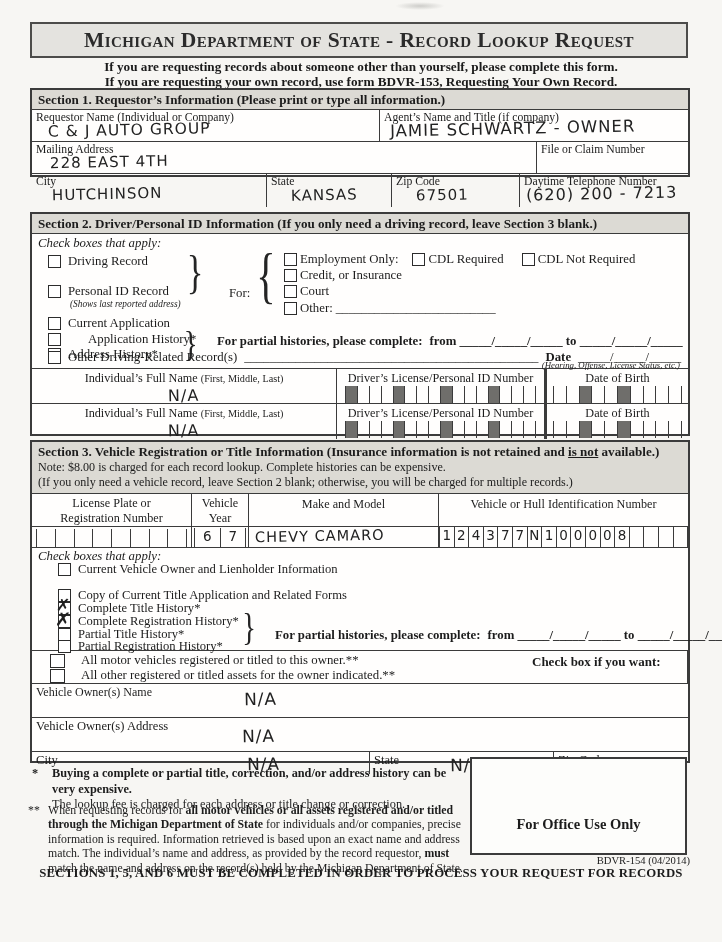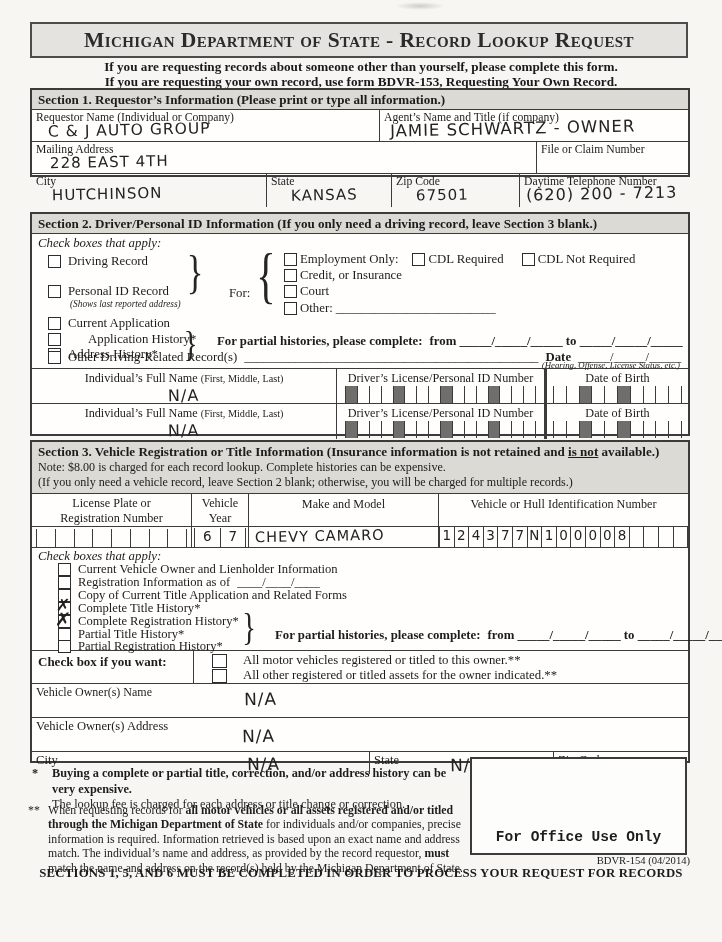--- a/index.html
+++ b/index.html
@@ -50,21 +50,21 @@
   
   .s3headwrap{background:#dcdad4;border-bottom:1.8px solid #3b3b3b;padding:2px 6px 3px;}
   .s3h1{font-size:13.1px;white-space:nowrap;}
   .s3h1 .mainpart{font-weight:bold;}
   .s3h1 .u{text-decoration:underline;}
   .s3note{font-size:12.1px;white-space:nowrap;}
   .s3trow{display:flex;box-sizing:border-box;}
   .footnote{position:absolute;font-size:12.3px;}
   .officebox{position:absolute;left:470px;top:757px;width:217px;height:98px;background:#fdfdfb;
              border:2px solid #3b3b3b;box-sizing:border-box;}
-  .officelabel{position:absolute;left:0;right:0;bottom:8px;text-align:center;font-weight:bold;font-size:14.5px;font-family:Liberation Mono, monospace;}
+  .officelabel{position:absolute;left:0;right:0;bottom:20px;text-align:center;font-weight:bold;font-size:14.5px;}
   .formnum{position:absolute;right:32px;top:855px;font-size:10.6px;}
   .bigfooter{position:absolute;left:0;top:866px;width:722px;text-align:center;font-weight:bold;
              font-size:12.8px;letter-spacing:.2px;}
 </style>
 </head>
 <body>
 
 <div class="page">
   <div class="smudge"></div>
 
@@ -359,27 +359,20 @@
     </div>
 
     <div style="position:relative;height:102px;border-bottom:1.8px solid #3b3b3b;">
       <div class="ck ital" style="left:6px;top:1px;">Check boxes that apply:</div>
       <div class="ck" style="left:26px;top:14px;font-size:12.6px;">
         <span class="cb">
             <i class="mark"></i>
           </span>
         <span>Current Vehicle Owner and Lienholder Information</span>
       </div>
-      <div class="ck" style="left:26px;top:27px;font-size:12.6px;">
-        <span class="cb">
-            <i class="mark"></i>
-          </span>
-        <span>Registration Information as of</span>
-        <span class="blank">____/____/____</span>
-      </div>
       <div class="ck" style="left:26px;top:40px;font-size:12.6px;">
         <span class="cb">
             <i class="mark"></i>
           </span>
         <span>Copy of Current Title Application and Related Forms</span>
       </div>
       <div class="ck" style="left:26px;top:53px;font-size:12.6px;">
         <span class="cb">
             <i class="mark">✗</i>
           </span>
@@ -404,35 +397,35 @@
         <span>Partial Registration History*</span>
       </div>
       <div class="brace" style="left:208px;top:60px;font-size:38px;transform:scaleX(.75);">}</div>
       <div class="ck" style="left:243px;top:80px;">
         <span class="boldtxt">For partial histories, please complete:</span>
         <span class="boldtxt blank">from _____/_____/_____    to _____/_____/_____</span>
       </div>
     </div>
 
     <div style="position:relative;height:32px;border-bottom:1.8px solid #3b3b3b;display:flex;">
-      <div style="width:162px;border-right:1.6px solid #3b3b3b;box-sizing:border-box;font-weight:bold;font-size:13px;padding:3px 0 0 6px;">Check box if you want:</div>
       <div style="position:relative;flex:1;">
         <div class="ck" style="left:18px;top:2px;gap:16px;font-size:12.8px;">
           <span class="cb" style="width:13px;height:12px;">
               <i class="mark"></i>
             </span>
           <span>All motor vehicles registered or titled to this owner.**</span>
         </div>
         <div class="ck" style="left:18px;top:17px;gap:16px;font-size:12.8px;">
           <span class="cb" style="width:13px;height:12px;">
               <i class="mark"></i>
             </span>
           <span>All other registered or titled assets for the owner indicated.**</span>
         </div>
       </div>
+      <div style="width:162px;border-right:1.6px solid #3b3b3b;box-sizing:border-box;font-weight:bold;font-size:13px;padding:3px 0 0 6px;">Check box if you want:</div>
     </div>
 
     <div style="position:relative;height:33px;border-bottom:1.8px solid #3b3b3b;">
       <div class="label" style="font-size:12px;">Vehicle Owner(s) Name</div>
       <span class="hw" style="position:absolute;left:212px;top:5px;font-size:17px;">N/A</span>
     </div>
     <div style="position:relative;height:33px;border-bottom:1.8px solid #3b3b3b;">
       <div class="label" style="font-size:12.6px;">Vehicle Owner(s) Address</div>
       <span class="hw" style="position:absolute;left:210px;top:8px;font-size:17px;">N/A</span>
     </div>

